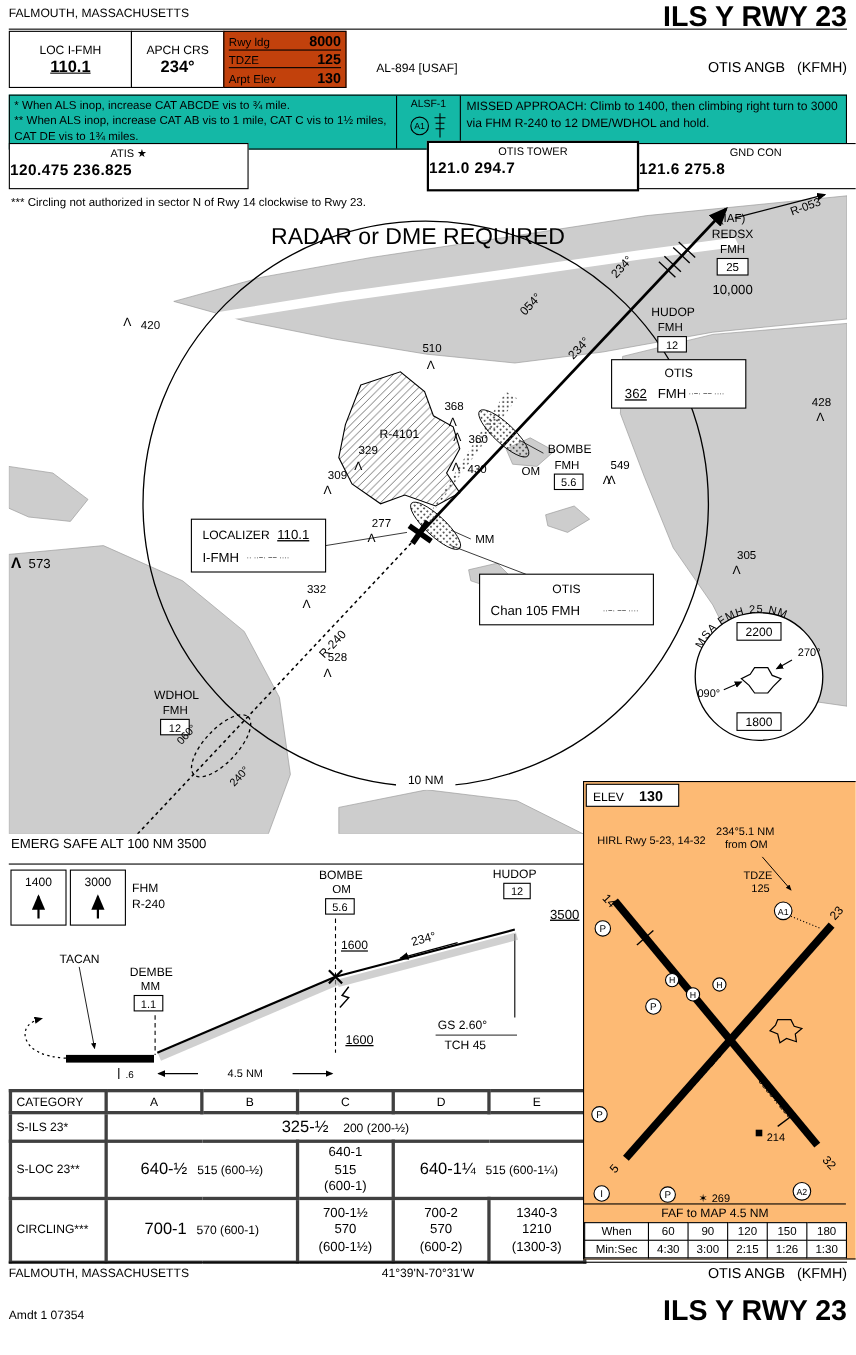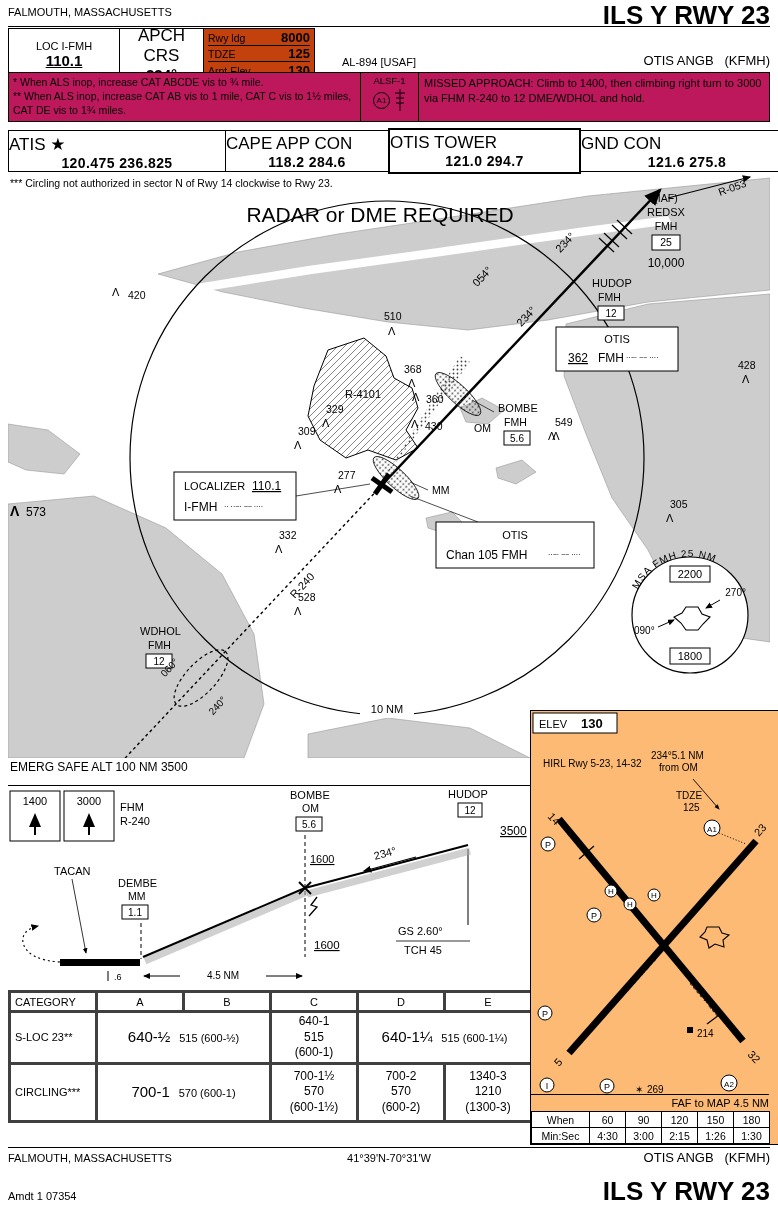--- a/index.html
+++ b/index.html
@@ -2,22 +2,22 @@
 <html><head>
 <meta charset="utf-8">
 <style>
   *{margin:0;padding:0;box-sizing:border-box}
   html,body{background:#fff}
   .page{position:relative;width:778px;height:1232px;background:#fff;font-family:"Liberation Sans",sans-serif;color:#000;overflow:hidden}
   .abs{position:absolute}
   .b{border:1px solid #000}
   svg text{font-family:"Liberation Sans",sans-serif;fill:#000}
   .cell{position:absolute;border:1px solid #000;background:#fff}
-  .cl{font-size:17px;padding-top:3px}
-  .cf{font-size:14px;font-weight:bold;text-align:center;letter-spacing:.4px}
+  .cl{font-size:10px;text-align:center;padding-top:3px}
+  .cf{font-size:14px;font-weight:bold;letter-spacing:.4px}
   .minima{border-collapse:collapse;table-layout:fixed;background:#fff}
   .minima td{border:3px solid #404040;text-align:center;padding:1px 2px;overflow:hidden}
   .mh{font-size:11px}
   .mcat{text-align:left !important;padding-left:4px !important;font-size:11px}
   .mmain{font-size:15px}
   .msub{font-size:11px}
   .stack{white-space:pre-line;font-size:12px;line-height:1.3}
   .timing{border-collapse:collapse;table-layout:fixed;background:#fff}
   .timing td{border:1px solid #000;font-size:10.5px;text-align:center;height:16px}
 </style>
@@ -28,21 +28,21 @@
 
   <div class="abs" style="left:8px;top:6px;font-size:11px">FALMOUTH, MASSACHUSETTS</div>
   <div class="abs" style="right:8px;top:0;font-size:26px;font-weight:bold">ILS Y RWY 23</div>
   <div class="abs" style="left:8px;right:8px;top:26px;border-top:1.5px solid #000"></div>
 
   <div class="abs b" style="left:8px;top:28px;width:112px;height:52px;display:flex;flex-direction:column;justify-content:center;background:#fff">
     <div style="font-size:11px;text-align:center">LOC  I-FMH</div>
     <div style="font-size:15px;font-weight:bold;text-align:center;text-decoration:underline">110.1</div>
   </div>
   <div class="abs b" style="left:119px;top:28px;width:85px;height:52px;display:flex;flex-direction:column;justify-content:center;background:#fff">
-    <div style="font-size:17px;text-align:center">APCH CRS</div>
+    <div style="font-size:11px;text-align:center">APCH CRS</div>
     <div style="font-size:15px;font-weight:bold;text-align:center">234°</div>
   </div>
   <div class="abs b" style="left:203px;top:28px;width:112px;height:52px;font-size:10.5px;padding:1px 4px;display:flex;flex-direction:column;justify-content:space-around;background:#c2410c">
     <div style="display:flex;justify-content:space-between;align-items:baseline;border-bottom:1px solid #000">
       <span>Rwy ldg</span>
       <b style="font-size:13px">8000</b>
     </div>
     <div style="display:flex;justify-content:space-between;align-items:baseline;border-bottom:1px solid #000">
       <span>TDZE</span>
       <b style="font-size:13px">125</b>
@@ -50,21 +50,21 @@
     <div style="display:flex;justify-content:space-between;align-items:baseline">
       <span>Arpt Elev</span>
       <b style="font-size:13px">130</b>
     </div>
   </div>
   <div class="abs" style="left:342px;top:56px;font-size:11px">AL-894  [USAF]</div>
   <div class="abs" style="right:8px;top:53px;font-size:13px">
     <span>OTIS ANGB</span>&nbsp;&nbsp;&nbsp;<span>(KFMH)</span>
   </div>
 
-  <div class="abs b" style="left:8px;top:72px;width:762px;height:50px;display:flex;background:#be185d">
+  <div class="abs b" style="left:8px;top:86px;width:762px;height:50px;display:flex;background:#14b8a6">
     <div style="width:352px;border-right:1px solid #000;font-size:10.5px;padding:3px 4px;line-height:1.32">
       <div>* When ALS inop, increase CAT ABCDE vis to ¾ mile.</div>
       <div>** When ALS inop, increase CAT AB vis to 1 mile, CAT C vis to 1½ miles, CAT DE vis to 1¾ miles.</div>
     </div>
     <div style="width:58px;border-right:1px solid #000;text-align:center;font-size:9.5px;padding-top:2px">
       <div>ALSF-1</div>
       <div style="display:flex;justify-content:center;align-items:center;gap:4px;margin-top:2px">
         <span style="display:inline-block;width:17px;height:17px;border:1.3px solid #000;border-radius:50%;font-size:8px;line-height:16px;text-align:center">A1</span>
         <svg width="12" height="24">
             <line x1="6" y1="1" x2="6" y2="23" stroke="#000"></line>
@@ -73,24 +73,20 @@
             <line x1="2" y1="15" x2="10" y2="15" stroke="#000"></line>
           </svg>
       </div>
     </div>
     <div style="flex:1;font-size:11px;padding:3px 5px;line-height:1.35">MISSED APPROACH: Climb to 1400, then climbing right turn to 3000 via FHM R-240 to 12 DME/WDHOL and hold.</div>
   </div>
 
   <div class="cell" style="left:8px;top:130px;width:218px;height:42px">
     <div class="cl">ATIS ★</div>
     <div class="cf">120.475  236.825</div>
-  </div>
-  <div class="cell" style="left:225px;top:130px;width:164px;height:42px">
-    <div class="cl">CAPE APP CON</div>
-    <div class="cf">118.2  284.6</div>
   </div>
   <div class="cell" style="left:388px;top:128px;width:193px;height:46px;border-width:2.5px;z-index:2">
     <div class="cl">OTIS TOWER</div>
     <div class="cf">121.0  294.7</div>
   </div>
   <div class="cell" style="left:580px;top:130px;width:214px;height:42px">
     <div class="cl">GND CON</div>
     <div class="cf">121.6  275.8</div>
   </div>
 
@@ -348,20 +344,24 @@
       </colgroup>
     <tbody>
         <tr style="height:20px">
       <td class="mh mcat">CATEGORY</td>
       <td class="mh">A</td>
       <td class="mh">B</td>
       <td class="mh">C</td>
       <td class="mh">D</td>
       <td class="mh">E</td>
     </tr>
+    <tr style="height:26px">
+      <td class="mcat">S-ILS 23*</td>
+      <td colspan="5"><span class="mmain">325-½</span>&nbsp;&nbsp;&nbsp;<span class="msub">200   (200-½)</span></td>
+    </tr>
     <tr style="height:51px">
       <td class="mcat">S-LOC 23**</td>
       <td colspan="2"><span class="mmain">640-½</span>&nbsp;&nbsp;<span class="msub">515   (600-½)</span></td>
       <td class="stack">640-1
 515
 (600-1)</td>
       <td colspan="2"><span class="mmain">640-1¼</span>&nbsp;&nbsp;<span class="msub">515   (600-1¼)</span></td>
     </tr>
     <tr style="height:58px">
       <td class="mcat">CIRCLING***</td>
@@ -441,21 +441,21 @@
       </g>
 
       <polygon points="176,216 188,216 191,222 198,224 192,229 193,236 184,233 178,237 176,229 169,226 174,221" fill="none" stroke="#000" stroke-width="1.1"></polygon>
 
       <rect x="156" y="316" width="6" height="6" fill="#000"></rect>
       <text x="166" y="326" font-size="10">214</text>
       <text x="104" y="382" font-size="10">✶</text>
       <text x="116" y="382" font-size="10">269</text>
     </svg>
 
-    <div style="position:absolute;left:0;top:383px;width:238px;height:17px;border-top:1px solid #000;text-align:right;font-size:11px;padding-top:2px">FAF to MAP 4.5 NM</div>
+    <div style="position:absolute;left:0;top:383px;width:238px;height:17px;border-top:1px solid #000;text-align:center;font-size:11px;padding-top:2px">FAF to MAP 4.5 NM</div>
     <table class="timing" style="position:absolute;left:0;top:400px;width:238px">
       <colgroup>
           <col style="width:58px">
           <col style="width:36px">
           <col style="width:36px">
           <col style="width:36px">
           <col style="width:36px">
           <col style="width:36px">
         </colgroup>
       <tbody>

